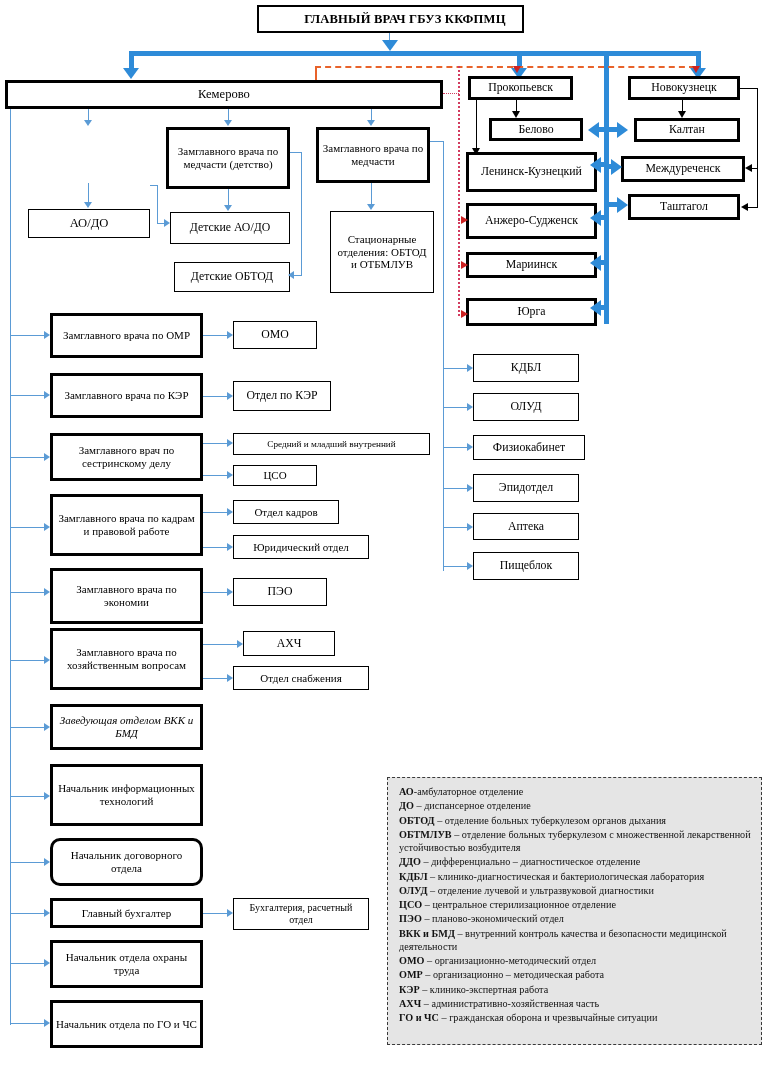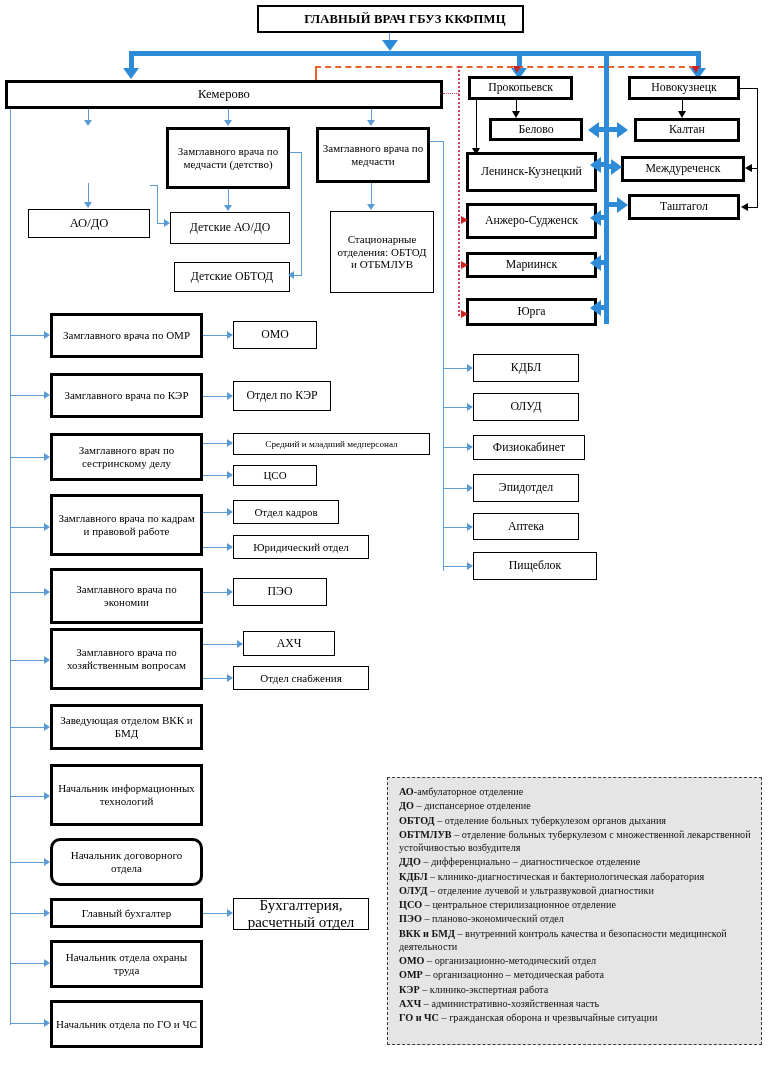--- a/index.html
+++ b/index.html
@@ -31,21 +31,21 @@
   }
   .box.thick{border-width:3.2px;}
   .box.title{
     border-width:2.6px;
     font-weight:bold;
     letter-spacing:.2px;
   }
   .f13{font-size:12.6px;}
   .f12{font-size:11.8px;}
   .f11{font-size:11px;}
-  .f10{font-size:15px;}
+  .f10{font-size:10px;}
   .f9{font-size:9.2px;}
 
   
   .ln{position:absolute;background:#5b9bd5;}
   .ln.h{height:1.3px;}
   .ln.v{width:1.3px;}
   .ln.hb{height:5px;background:#2e8bd8;}
   .ln.vb{width:5px;background:#2e8bd8;}
   .ln.blk{background:#000;}
   .ln.blk.h{height:1.2px;}
@@ -245,38 +245,38 @@
   <div class="ar right" style="left:44px;top:959px;"></div>
   <div class="ln h" style="left:10px;top:1023px;width:36px;"></div>
   <div class="ar right" style="left:44px;top:1019px;"></div>
 
   <div class="box thick f11" style="left:50px;top:313px;width:153px;height:45px;">Замглавного врача по ОМР</div>
   <div class="box thick f11" style="left:50px;top:373px;width:153px;height:45px;">Замглавного врача по КЭР</div>
   <div class="box thick f11" style="left:50px;top:433px;width:153px;height:48px;">Замглавного врач по сестринскому делу</div>
   <div class="box thick f11" style="left:50px;top:494px;width:153px;height:62px;">Замглавного врача по кадрам и правовой работе</div>
   <div class="box thick f11" style="left:50px;top:568px;width:153px;height:56px;">Замглавного врача по экономии</div>
   <div class="box thick f11" style="left:50px;top:628px;width:153px;height:62px;">Замглавного врача по хозяйственным вопросам</div>
-  <div class="box thick f11" style="left:50px;top:704px;width:153px;height:46px;">Заведующая отделом ВКК и БМД</div>
+  <div class="box thick f11" style="left:50px;top:704px;width:153px;height:46px;font-style:italic;">Заведующая отделом ВКК и БМД</div>
   <div class="box thick f11" style="left:50px;top:764px;width:153px;height:62px;">Начальник информационных технологий</div>
   <div class="box thick f11" style="left:50px;top:838px;width:153px;height:48px;border-radius:10px;">Начальник договорного отдела</div>
   <div class="box thick f11" style="left:50px;top:898px;width:153px;height:30px;">Главный бухгалтер</div>
   <div class="box thick f11" style="left:50px;top:940px;width:153px;height:48px;">Начальник отдела охраны труда</div>
   <div class="box thick f11" style="left:50px;top:1000px;width:153px;height:48px;">Начальник отдела по ГО и ЧС</div>
 
   <div class="ln h" style="left:203px;top:335px;width:26px;"></div>
   <div class="ar right" style="left:227px;top:331px;"></div>
   <div class="box f12" style="left:233px;top:321px;width:84px;height:28px;">ОМО</div>
 
   <div class="ln h" style="left:203px;top:396px;width:26px;"></div>
   <div class="ar right" style="left:227px;top:392px;"></div>
   <div class="box f12" style="left:233px;top:381px;width:98px;height:30px;">Отдел по КЭР</div>
 
   <div class="ln h" style="left:203px;top:443px;width:26px;"></div>
   <div class="ar right" style="left:227px;top:439px;"></div>
-  <div class="box f9" style="left:233px;top:433px;width:197px;height:22px;">Средний и младший медперсонал</div>
+  <div class="box f9" style="left:233px;top:433px;width:197px;height:22px;">Средний и младший внутренний</div>
 
   <div class="ln h" style="left:203px;top:475px;width:26px;"></div>
   <div class="ar right" style="left:227px;top:471px;"></div>
   <div class="box f11" style="left:233px;top:465px;width:84px;height:21px;">ЦСО</div>
 
   <div class="ln h" style="left:203px;top:512px;width:26px;"></div>
   <div class="ar right" style="left:227px;top:508px;"></div>
   <div class="box f11" style="left:233px;top:500px;width:106px;height:24px;">Отдел кадров</div>
 
   <div class="ln h" style="left:203px;top:547px;width:26px;"></div>
@@ -317,21 +317,21 @@
   <div class="ln h" style="left:443px;top:488px;width:26px;"></div>
   <div class="ar right" style="left:467px;top:484px;"></div>
   <div class="box f12" style="left:473px;top:474px;width:106px;height:28px;">Эпидотдел</div>
 
   <div class="ln h" style="left:443px;top:527px;width:26px;"></div>
   <div class="ar right" style="left:467px;top:523px;"></div>
   <div class="box f12" style="left:473px;top:513px;width:106px;height:27px;">Аптека</div>
 
   <div class="ln h" style="left:443px;top:566px;width:26px;"></div>
   <div class="ar right" style="left:467px;top:562px;"></div>
-  <div class="box f12" style="left:473px;top:552px;width:124px;height:28px;text-align:right;">Пищеблок</div>
+  <div class="box f12" style="left:473px;top:552px;width:106px;height:28px;text-align:right;">Пищеблок</div>
 
   <div class="legend" style="left:387px;top:777px;width:375px;height:268px;">
     <p><b>АО</b><span>-амбулаторное отделение</span></p>
     <p><b>ДО</b><span> – диспансерное отделение</span></p>
     <p><b>ОБТОД</b><span> – отделение больных туберкулезом органов дыхания</span></p>
     <p><b>ОБТМЛУВ</b><span> – отделение больных туберкулезом с множественной лекарственной устойчивостью возбудителя</span></p>
     <p><b>ДДО</b><span> – дифференциально – диагностическое отделение</span></p>
     <p><b>КДБЛ</b><span> – клинико-диагностическая и бактериологическая лаборатория</span></p>
     <p><b>ОЛУД</b><span> – отделение лучевой и ультразвуковой диагностики</span></p>
     <p><b>ЦСО</b><span> – центральное стерилизационное отделение</span></p>

